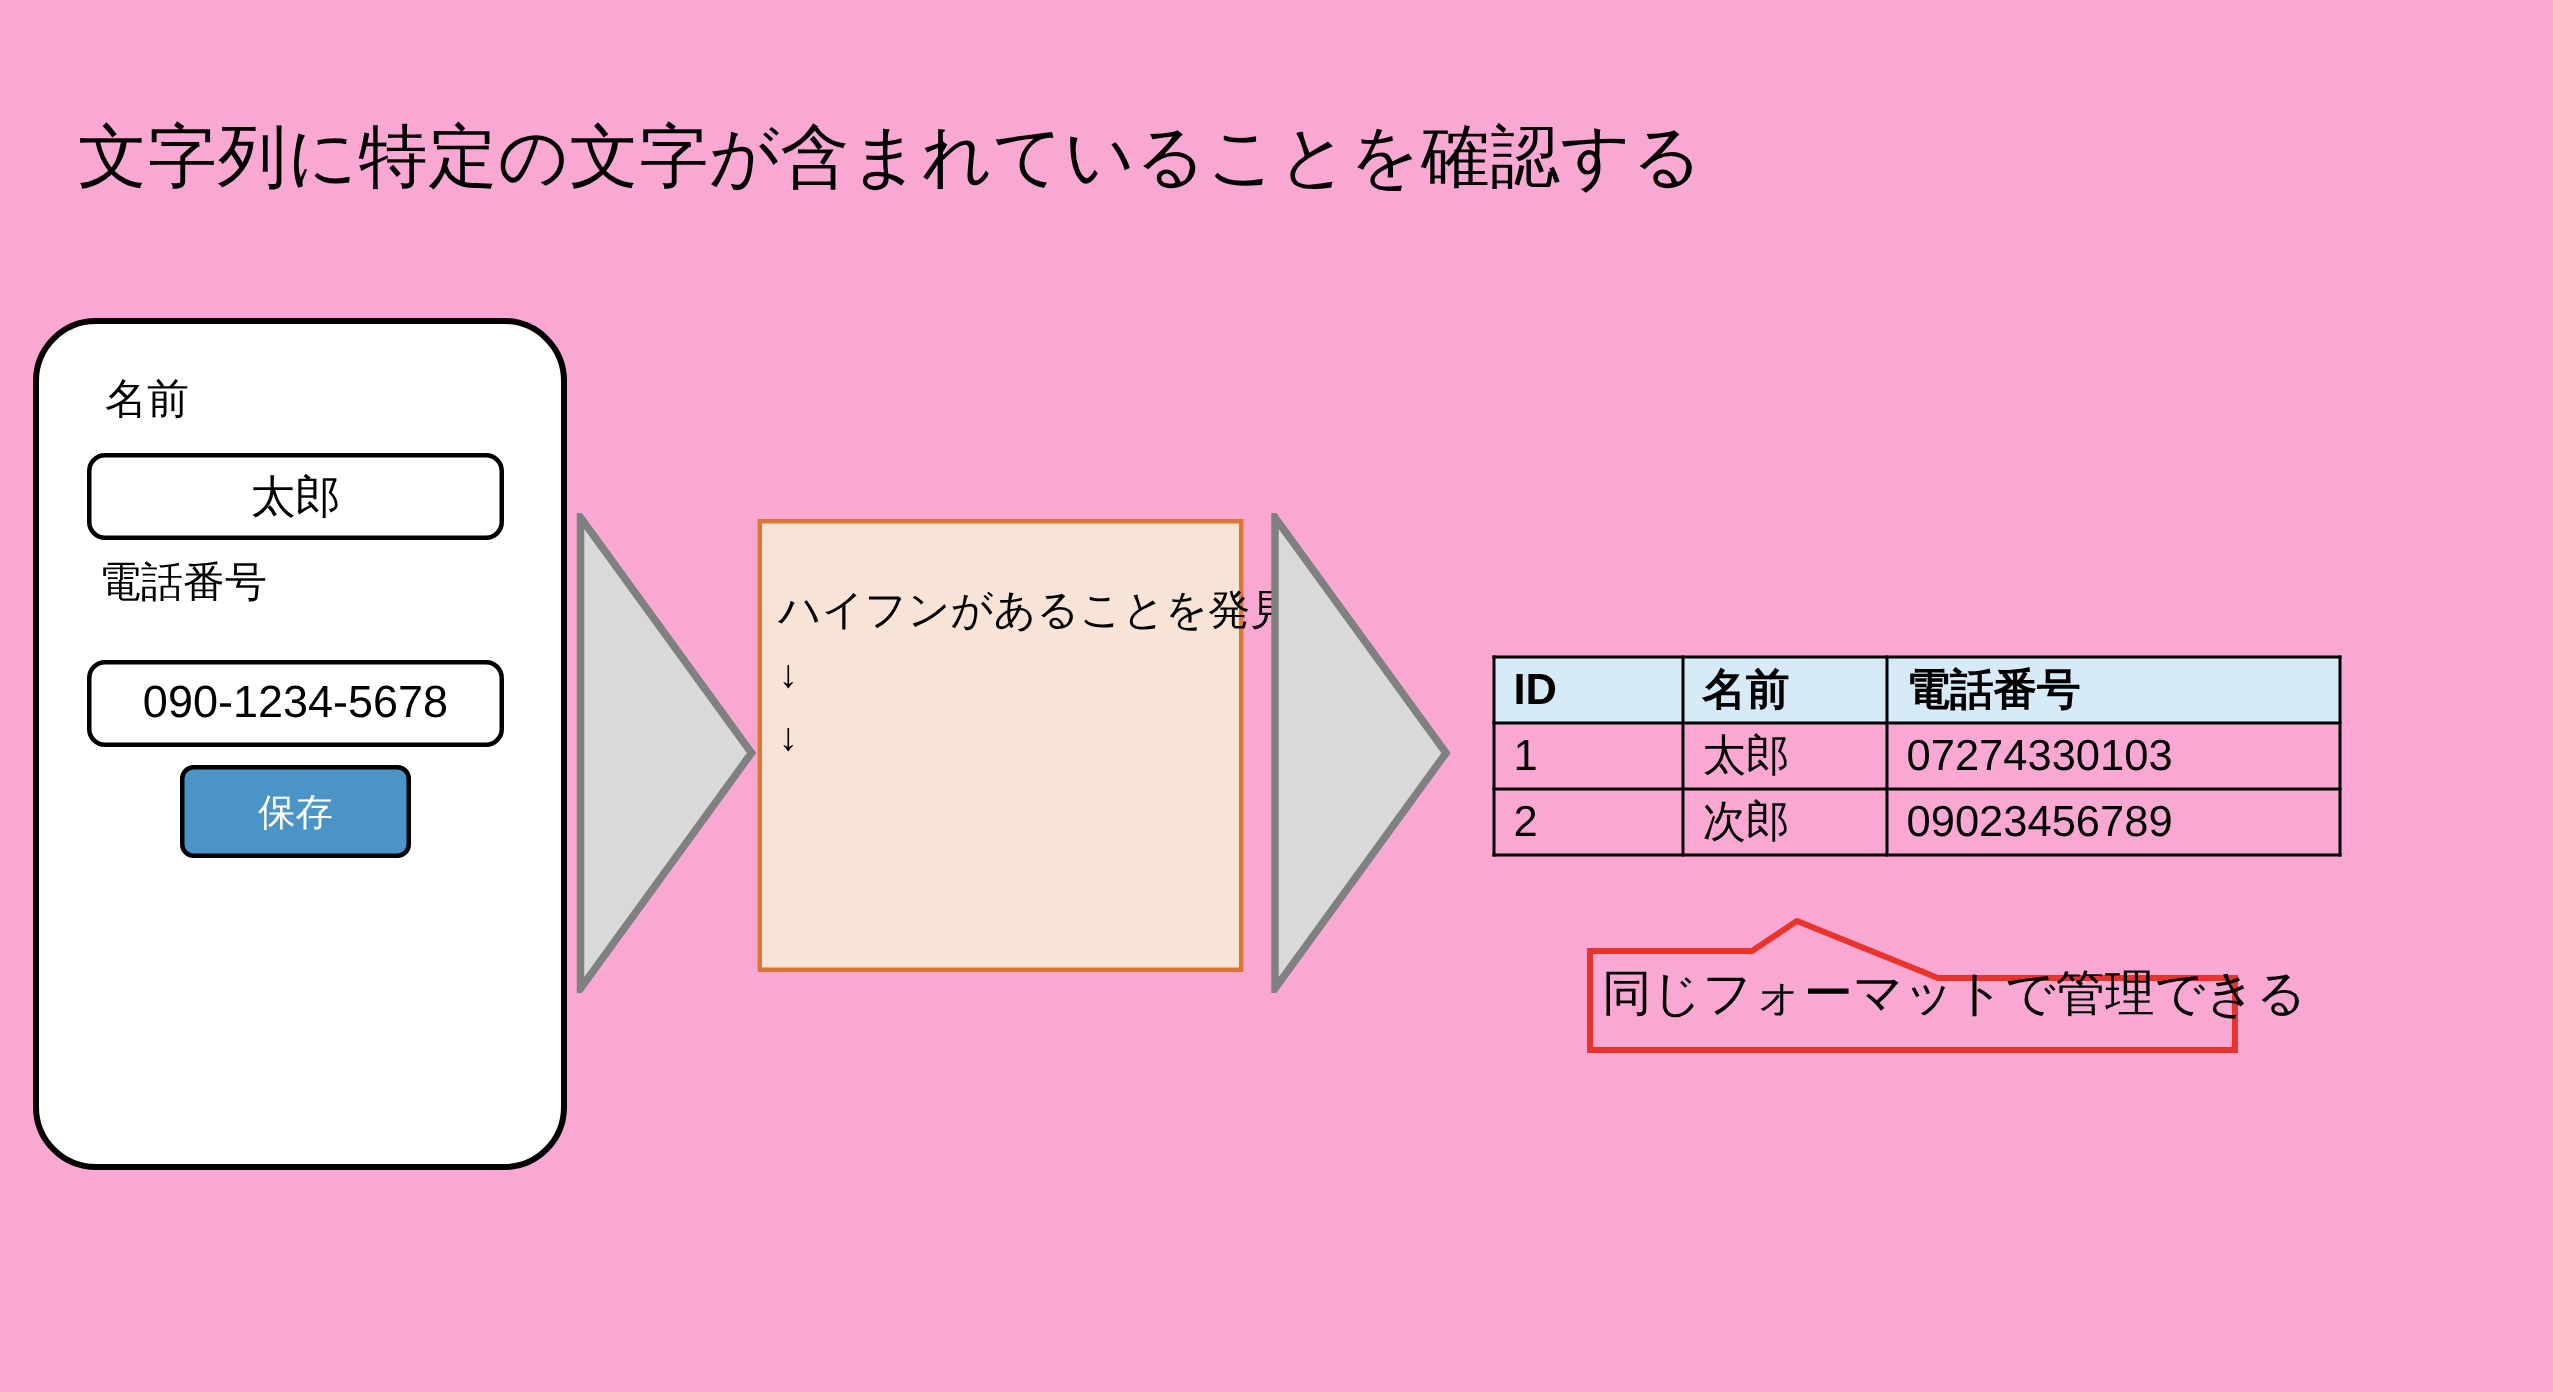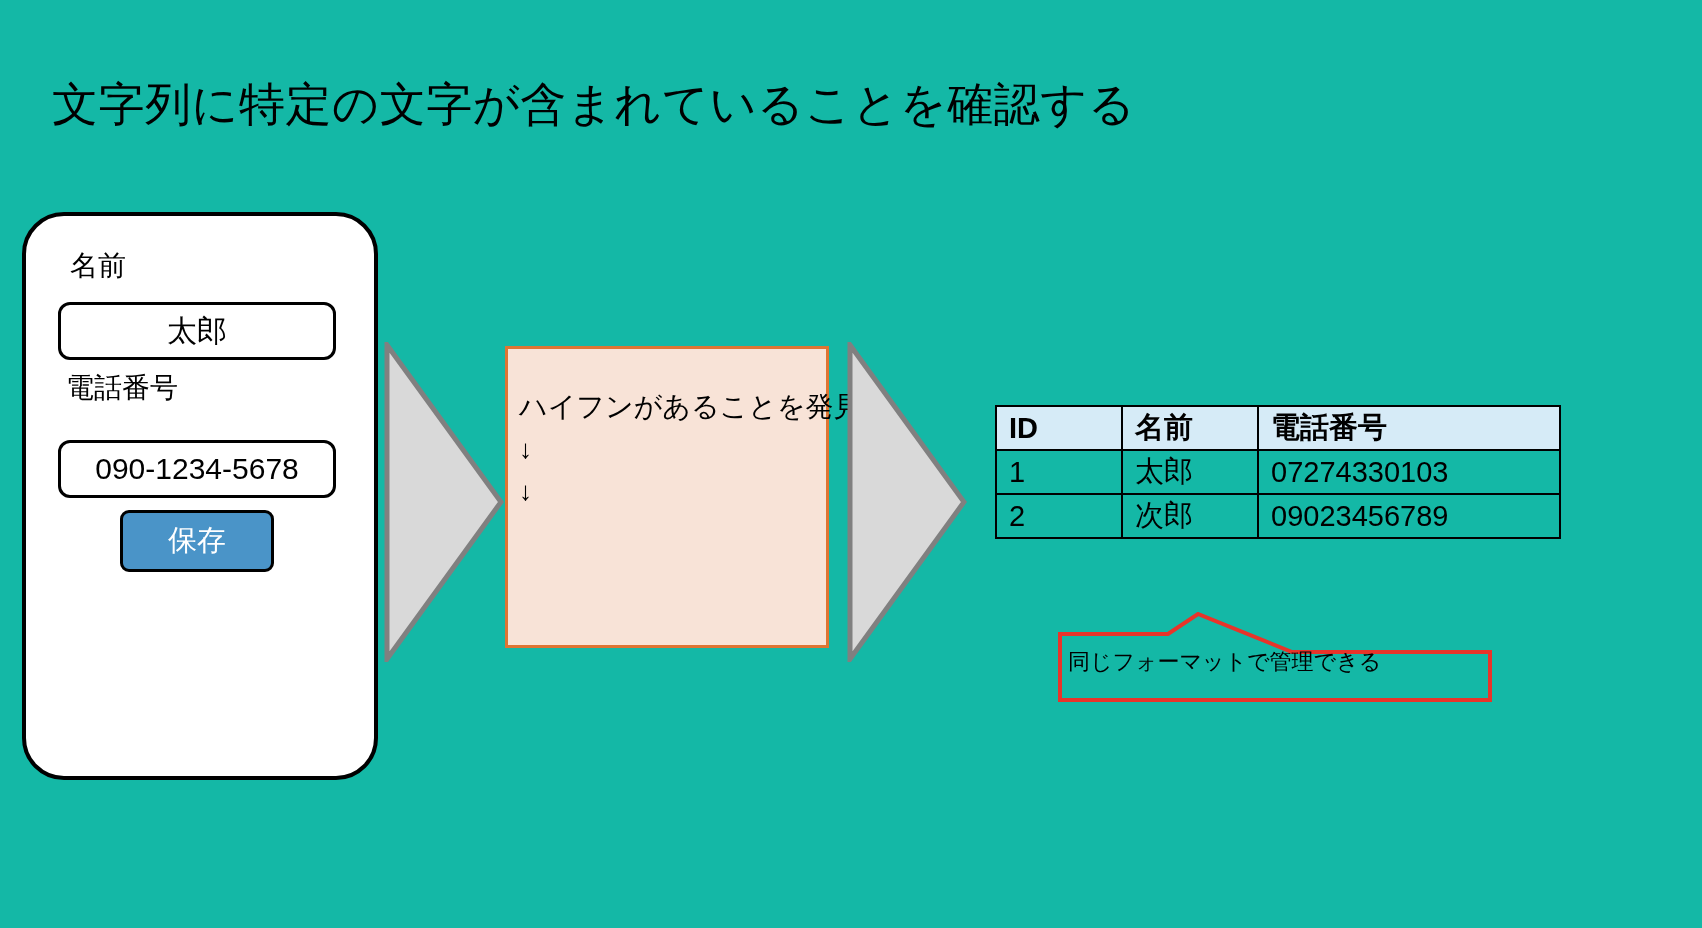--- a/index.html
+++ b/index.html
@@ -8,21 +8,21 @@
     background: #ffffff;
   }
   body {
     font-family: "Liberation Sans", "DejaVu Sans", sans-serif;
     color: #000000;
   }
   #slide {
     position: relative;
     width: 1702px;
     height: 928px;
-    background: #14b8a6;
+    background: #f9a8d4;
     overflow: hidden;
   }
 
   
   .slide-title {
     position: absolute;
     left: 52px;
     top: 78px;
     font-size: 46px;
     line-height: 1.15;
@@ -76,21 +76,21 @@
     top: 510px;
     width: 154px;
     height: 62px;
     border: 3px solid #000000;
     border-radius: 9px;
     background: #4A94C8;
     box-sizing: border-box;
     display: flex;
     align-items: center;
     justify-content: center;
-    font-size: 29px;
+    font-size: 25px;
     color: #ffffff;
     white-space: nowrap;
   }
 
   
   .arrow {
     position: absolute;
     top: 342px;
     width: 120px;
     height: 320px;
@@ -118,21 +118,21 @@
     line-height: 42px;
     color: #000000;
   }
   .process-lines div { white-space: nowrap; }
   .arrow-glyph { font-size: 26px; }
 
   
   .db-table {
     position: absolute;
     left: 995px;
-    top: 405px;
+    top: 437px;
     border-collapse: collapse;
     table-layout: fixed;
     padding-left: 29px;
   }
   .db-table th,
   .db-table td {
     border: 2px solid #000000;
     height: 44px;
     padding: 0 12px;
     text-align: left;
@@ -159,21 +159,21 @@
     height: 92px;
   }
   .callout-text {
     position: absolute;
     left: 1068px;
     top: 636px;
     width: 400px;
     height: 52px;
     display: flex;
     align-items: center;
-    font-size: 22px;
+    font-size: 33px;
     color: #000000;
     white-space: nowrap;
   }
 </style>
 </head>
 <body>
 
 <div id="slide">
 
   <div class="slide-title">文字列に特定の文字が含まれていることを確認する</div>

